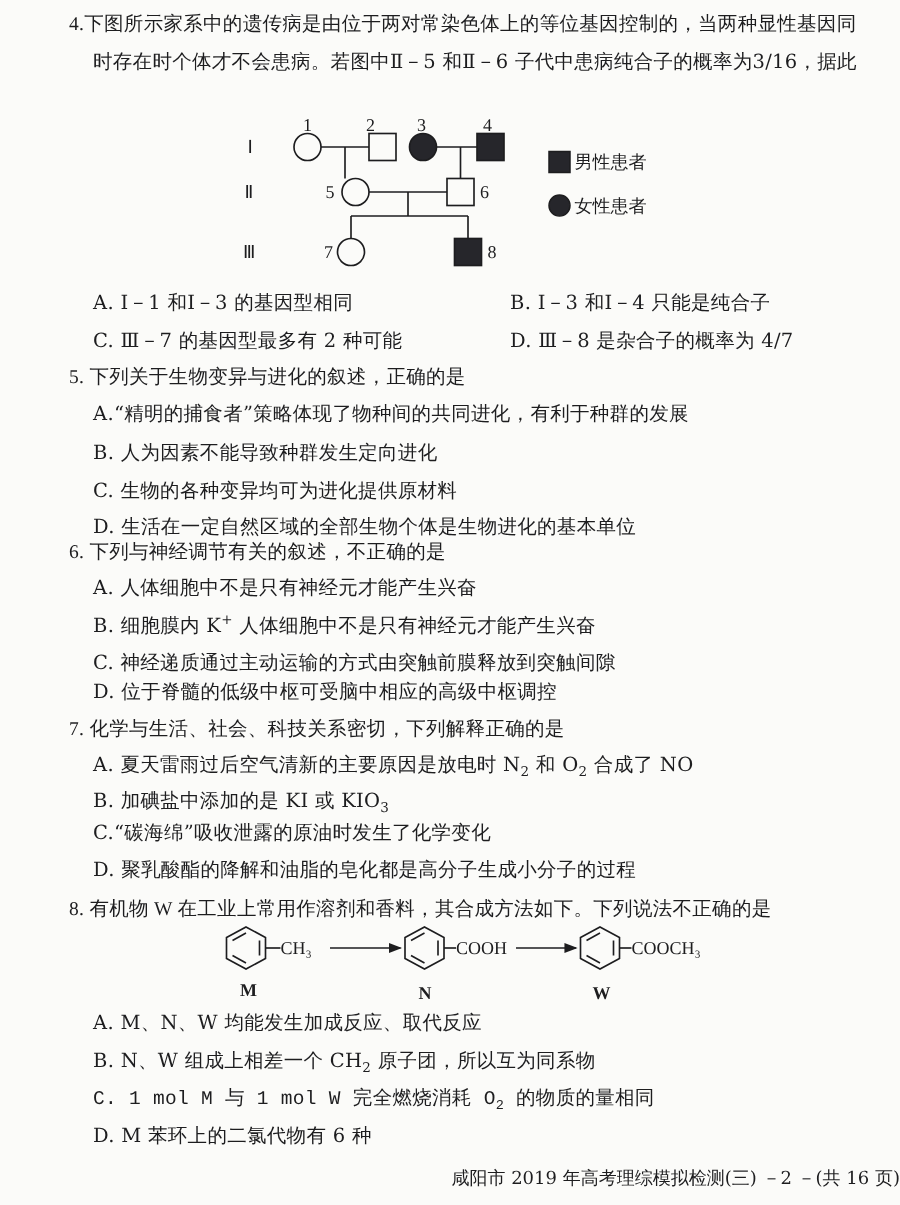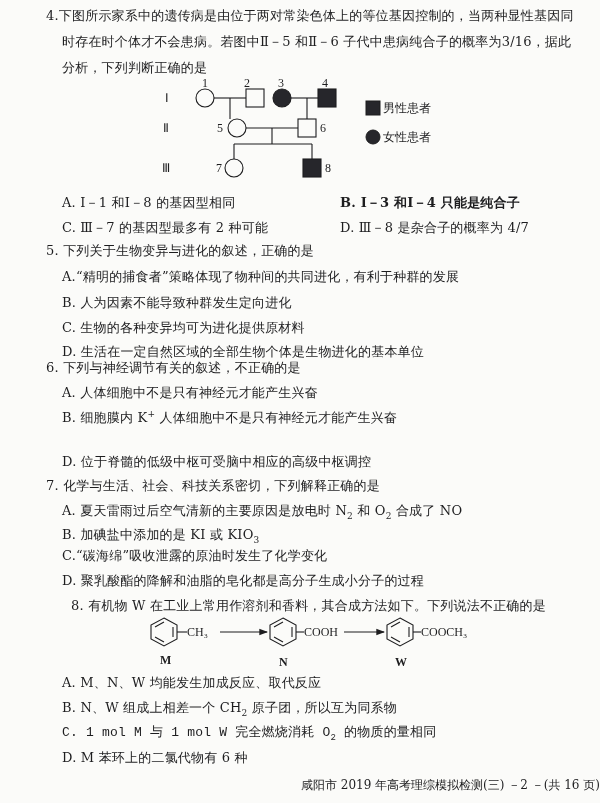--- a/index.html
+++ b/index.html
@@ -8,42 +8,41 @@
     background:#fbfbf9;
     font-family:"DejaVu Serif","Liberation Serif",serif;
     color:#1d1d1f;
     position:relative;
   }
   .page { position:absolute; left:0; top:0; width:600px; height:803px; }
   .line {
     position:absolute; white-space:nowrap;
     font-size:13px; letter-spacing:0.2px; line-height:16px;
   }
-  .q  { left:46px; }
+  .q  { left:46px;font-family:Liberation Serif, serif; }
   .qi { left:62px; }
   .opt { left:62px; }
   .opt2 { left:340px; }
   sub, sup { font-size:9px; line-height:0; }
   .pedigree { position:absolute; left:150px; top:76px; width:330px; height:118px; }
   .chem { position:absolute; left:140px; top:614px; width:340px; height:58px; }
   .footer {
     position:absolute; left:0; width:600px; top:777px;
     text-align:right; font-size:12px; white-space:nowrap;
   }
 </style>
 </head>
 <body>
 
 <div class="page">
 
   <div class="line q" style="top:8px;">
     <span>4.</span><span>下图所示家系中的遗传病是由位于两对常染色体上的等位基因控制的，当两种显性基因同</span>
   </div>
   <div class="line qi" style="top:34px;">时存在时个体才不会患病。若图中Ⅱ－5 和Ⅱ－6 子代中患病纯合子的概率为3/16，据此</div>
-  <div class="line qi" style="top:60px;">分析，下列判断正确的是</div>
 
   <svg class="pedigree" viewBox="0 0 330 118" width="330" height="118">
     <g fill="none" stroke="#1d1d1f" stroke-width="1.1">
 
       <line x1="64" y1="22" x2="96" y2="22"></line>
       <line x1="80" y1="22" x2="80" y2="43"></line>
       <line x1="141" y1="22" x2="168" y2="22"></line>
       <line x1="157" y1="22" x2="157" y2="43"></line>
 
       <line x1="96" y1="52" x2="148" y2="52"></line>
@@ -79,49 +78,50 @@
     </g>
 
     <g>
       <rect x="216" y="25" width="14" height="14" fill="#26262b" stroke="#1d1d1f"></rect>
       <text x="233" y="36" font-size="12" fill="#1d1d1f" font-family="DejaVu Sans, sans-serif">男性患者</text>
       <circle cx="223" cy="61" r="7" fill="#26262b" stroke="#1d1d1f"></circle>
       <text x="233" y="65" font-size="12" fill="#1d1d1f" font-family="DejaVu Sans, sans-serif">女性患者</text>
     </g>
   </svg>
 
-  <div class="line opt" style="top:195px;">A. Ⅰ－1 和Ⅰ－8 的基因型相同</div>
-  <div class="line opt2" style="top:195px;font-weight:bold;">B. Ⅰ－3 和Ⅰ－4 只能是纯合子</div>
+  <div class="line opt" style="top:195px;">A. Ⅰ－1 和Ⅰ－3 的基因型相同</div>
+  <div class="line opt2" style="top:195px;">B. Ⅰ－3 和Ⅰ－4 只能是纯合子</div>
   <div class="line opt" style="top:220px;">C. Ⅲ－7 的基因型最多有 2 种可能</div>
   <div class="line opt2" style="top:220px;">D. Ⅲ－8 是杂合子的概率为 4/7</div>
 
   <div class="line q" style="top:243px;">5. 下列关于生物变异与进化的叙述，正确的是</div>
   <div class="line opt" style="top:269px;text-align:right;">A.“精明的捕食者”策略体现了物种间的共同进化，有利于种群的发展</div>
   <div class="line opt" style="top:295px;">B. 人为因素不能导致种群发生定向进化</div>
   <div class="line opt" style="top:320px;">C. 生物的各种变异均可为进化提供原材料</div>
   <div class="line opt" style="top:344px;">D. 生活在一定自然区域的全部生物个体是生物进化的基本单位</div>
 
   <div class="line q" style="top:360px;">6. 下列与神经调节有关的叙述，不正确的是</div>
   <div class="line opt" style="top:385px;">A. 人体细胞中不是只有神经元才能产生兴奋</div>
   <div class="line opt" style="top:410px;">
     <span>B. 细胞膜内 K</span><sup>+</sup><span> 人体细胞中不是只有神经元才能产生兴奋</span>
   </div>
+  <div class="line opt" style="top:435px;">C. 神经递质通过主动运输的方式由突触前膜释放到突触间隙</div>
   <div class="line opt" style="top:454px;">D. 位于脊髓的低级中枢可受脑中相应的高级中枢调控</div>
 
   <div class="line q" style="top:478px;">7. 化学与生活、社会、科技关系密切，下列解释正确的是</div>
   <div class="line opt" style="top:503px;">
     <span>A. 夏天雷雨过后空气清新的主要原因是放电时 N</span><sub>2</sub><span> 和 O</span><sub>2</sub><span> 合成了 NO</span>
   </div>
   <div class="line opt" style="top:527px;">
     <span>B. 加碘盐中添加的是 KI 或 KIO</span><sub>3</sub>
   </div>
   <div class="line opt" style="top:548px;">C.“碳海绵”吸收泄露的原油时发生了化学变化</div>
   <div class="line opt" style="top:573px;">D. 聚乳酸酯的降解和油脂的皂化都是高分子生成小分子的过程</div>
 
-  <div class="line q" style="top:598px;margin-left:25px;">8. 有机物 W 在工业上常用作溶剂和香料，其合成方法如下。下列说法不正确的是</div>
+  <div class="line q" style="top:598px;">8. 有机物 W 在工业上常用作溶剂和香料，其合成方法如下。下列说法不正确的是</div>
 
   <svg class="chem" viewBox="0 0 340 58" width="340" height="58">
     <defs>
       <marker id="ah" markerWidth="8" markerHeight="8" refX="7" refY="4" orient="auto">
         <path d="M0,1 L8,4 L0,7 Z" fill="#1d1d1f"></path>
       </marker>
     </defs>
     <g fill="none" stroke="#1d1d1f" stroke-width="1.1">
 
       <g>

